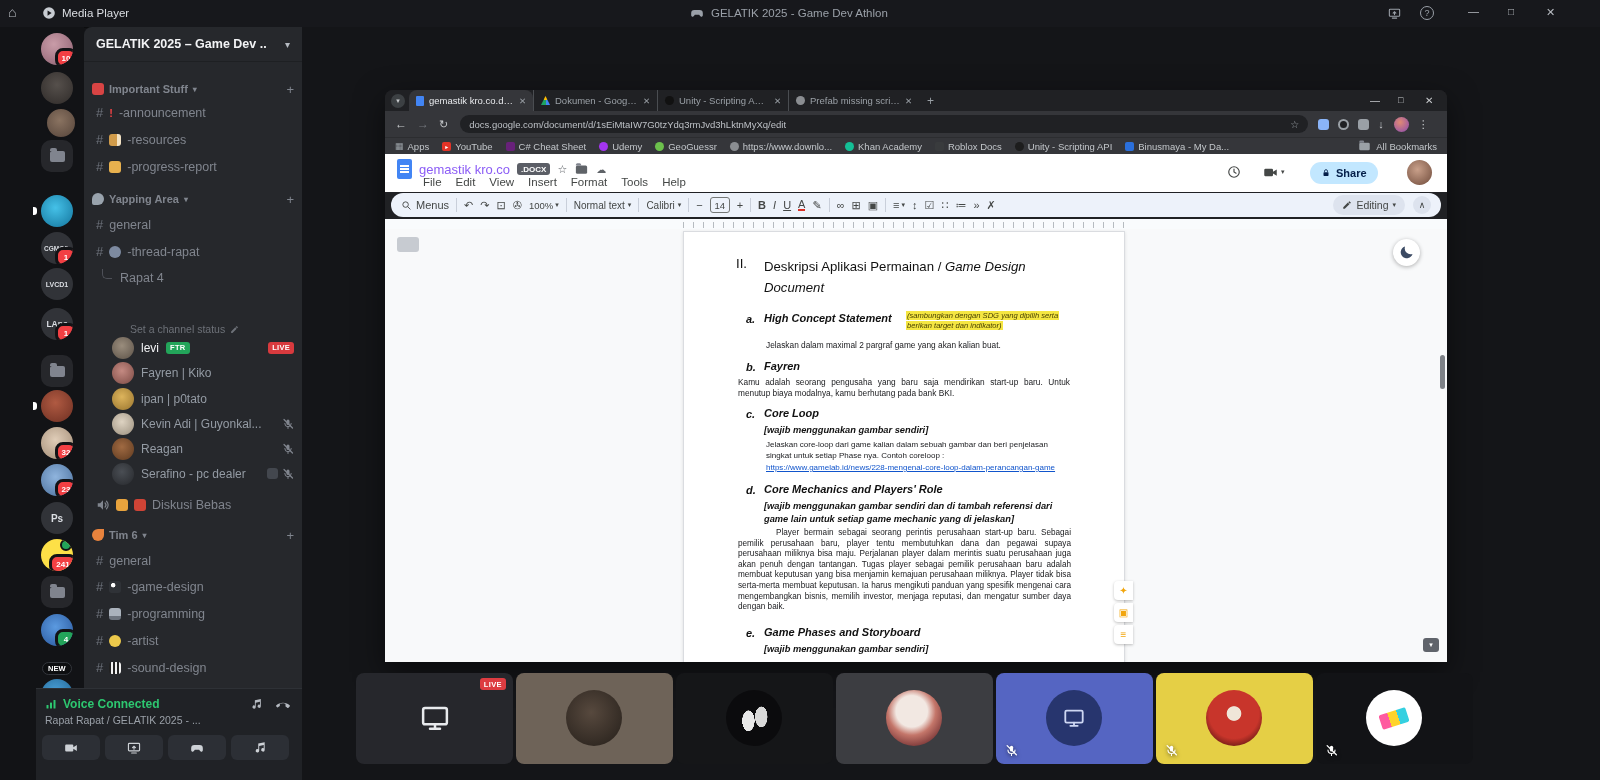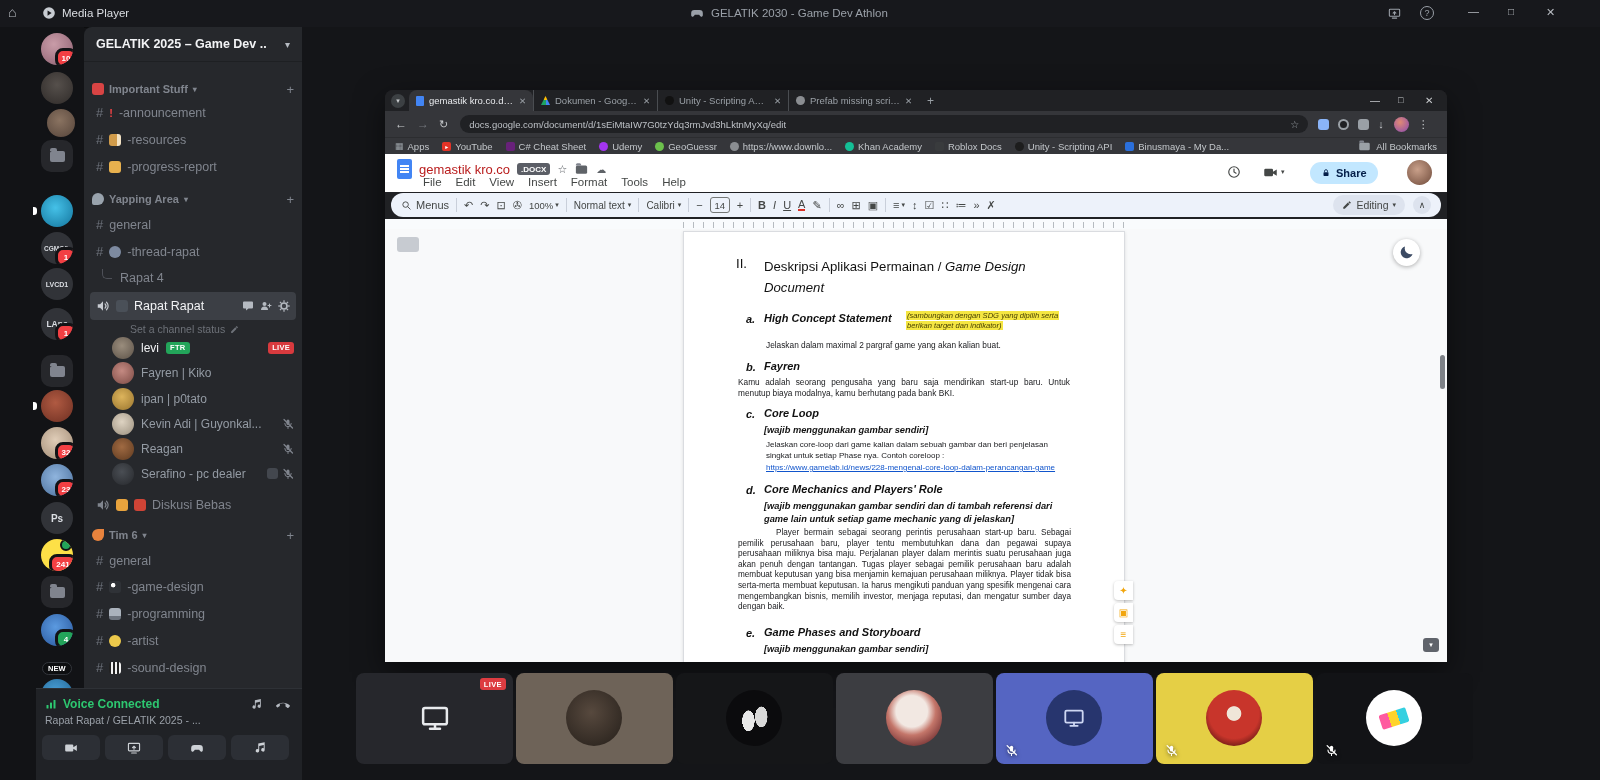--- a/index.html
+++ b/index.html
@@ -168,21 +168,21 @@
   <div class="titlebar flex">
     <span class="abs" style="left:8px;top:4px;font-size:14px;color:#b8bcc2;">⌂</span>
     <svg class="ic abs" style="left:42px;top:6px;width:14px;height:14px;color:#c8ccd2;">
         <use href="#pl"></use>
       </svg>
     <span class="abs tb-txt" style="left:62px;top:7px;">Media Player</span>
     <div class="abs flex" style="left:690px;top:6px;gap:7px;">
       <svg class="ic" style="width:14px;height:14px;color:#9aa0a8;">
           <use href="#gp"></use>
         </svg>
-      <span class="tb-txt tb-dim">GELATIK 2030 - Game Dev Athlon</span>
+      <span class="tb-txt tb-dim">GELATIK 2025 - Game Dev Athlon</span>
     </div>
     <svg class="ic abs" style="left:1388px;top:7px;width:13px;height:13px;color:#9aa0a8;">
         <use href="#sc"></use>
       </svg>
     <span class="abs flex" style="left:1420px;top:6px;width:14px;height:14px;border:1.4px solid #9aa0a8;border-radius:50%;justify-content:center;font-size:9px;color:#9aa0a8;box-sizing:border-box;">?</span>
     <span class="abs" style="left:1468px;top:5px;font-size:11px;color:#b8bcc2;">—</span>
     <span class="abs" style="left:1508px;top:6px;font-size:10px;color:#b8bcc2;">□</span>
     <span class="abs" style="left:1546px;top:6px;font-size:11px;color:#b8bcc2;">✕</span>
   </div>
 
@@ -277,38 +277,20 @@
     <div class="ch" style="top:212px;">
       <span class="hash">#</span>
       <span class="emoji" style="background:#7d8aa0;border-radius:50%;"></span>
       <span>-thread-rapat</span>
     </div>
     <div class="ch" style="top:238px;">
       <span style="width:9px;height:9px;border-left:1.6px solid #4e5058;border-bottom:1.6px solid #4e5058;border-radius:0 0 0 5px;margin:-8px 2px 0 6px;"></span>
       <span>Rapat 4</span>
     </div>
 
-    <div class="ch" style="top:265px;height:28px;background:#3c3f45;color:#f2f3f5;">
-      <svg class="ic" style="width:14px;height:14px;color:#c8ccd2;">
-          <use href="#sp"></use>
-        </svg>
-      <span class="emoji" style="background:#4a5058;"></span>
-      <span>Rapat Rapat</span>
-      <span style="margin-left:auto;display:flex;gap:6px;align-items:center;">
-        <svg class="ic" style="width:12px;height:12px;color:#b5bac1;">
-            <use href="#bu"></use>
-          </svg>
-        <svg class="ic" style="width:12px;height:12px;color:#b5bac1;">
-            <use href="#pp"></use>
-          </svg>
-        <svg class="ic" style="width:12px;height:12px;color:#b5bac1;">
-            <use href="#ge"></use>
-          </svg>
-      </span>
-    </div>
     <div class="abs flex" style="left:46px;top:296px;gap:5px;color:#6d7178;font-size:10.5px;">
       <span>Set a channel status</span>
       <svg class="ic" style="width:9px;height:9px;color:#6d7178;">
           <use href="#pe"></use>
         </svg>
     </div>
 
     <div class="member" style="top:308px;">
       <span class="avtr" style="background:radial-gradient(circle at 45% 40%,#9a8d7d,#5c5248);"></span>
       <span style="color:#f2f3f5;">levi</span>
@@ -516,21 +498,21 @@
           </span>
         <span class="bm" style="margin-left:auto;">
             <span class="mini-folder" style="transform:scale(.7);background:#9aa0a6;"></span>
             <span>All Bookmarks</span>
           </span>
       </div>
 
       <div class="docshead">
         <div class="abs flex" style="left:12px;top:5px;gap:7px;">
           <span class="docicon"></span>
-          <span style="font-size:13px;color:#b91c1c;">gemastik kro.co</span>
+          <span style="font-size:13px;color:#8b5cf6;">gemastik kro.co</span>
           <span style="background:#5b5e66;color:#fff;font-size:8px;font-weight:700;border-radius:3px;padding:1.5px 4px;">.DOCX</span>
           <span style="font-size:11px;color:#5f6368;">☆</span>
           <span class="mini-folder" style="transform:scale(.75);background:#5f6368;"></span>
           <span style="font-size:10px;color:#5f6368;">☁</span>
         </div>
         <div class="menus abs" style="left:33px;top:21px;">
           <span>File</span>
           <span>Edit</span>
           <span>View</span>
           <span>Insert</span>

